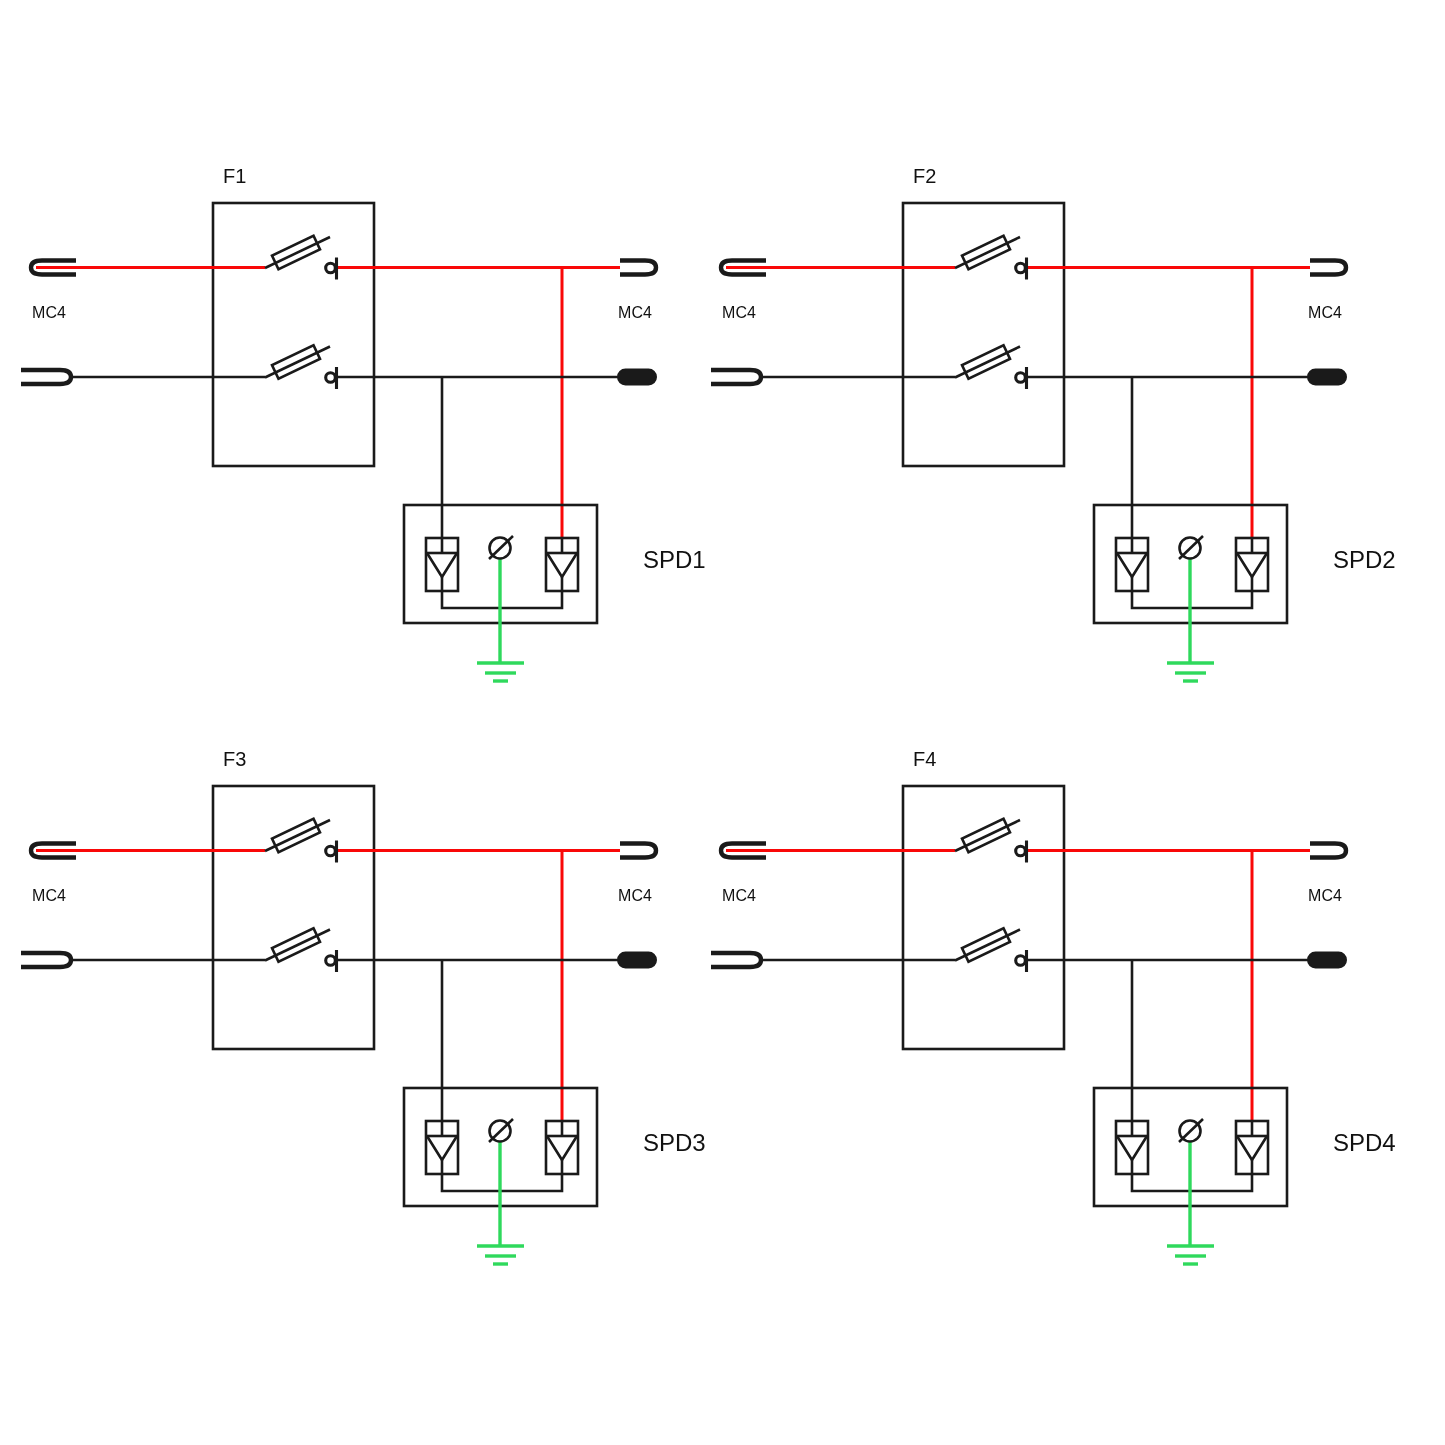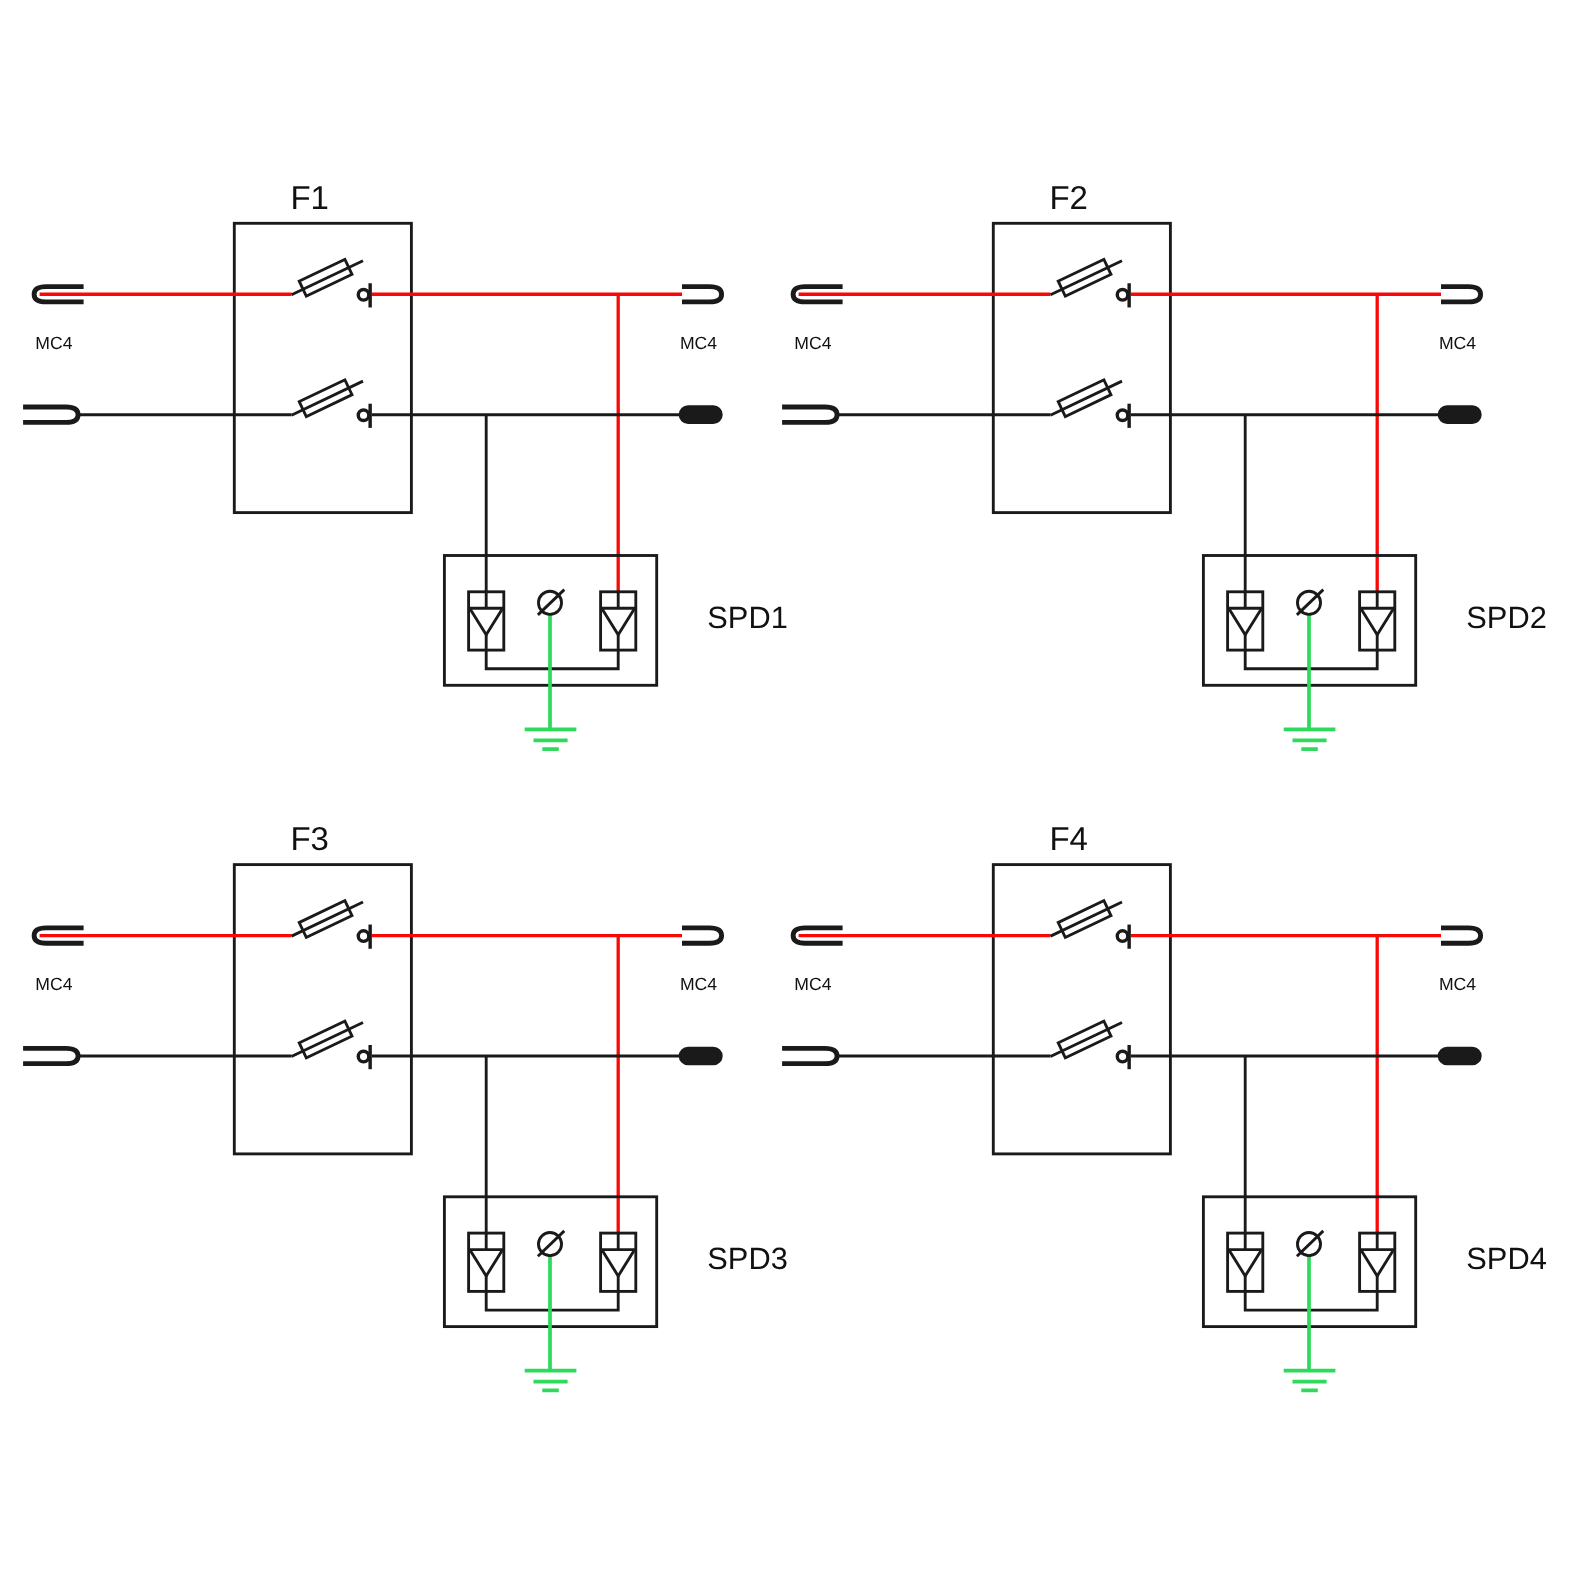--- a/index.html
+++ b/index.html
@@ -12,24 +12,24 @@
     overflow: hidden;
   }
   .block { position: absolute; width: 760px; height: 700px; }
   .block svg { position: absolute; left: 0; top: 0; }
   .lbl {
     position: absolute;
     color: var(--c-text);
     line-height: 1;
     white-space: nowrap;
   }
-  .fuse-label  { left: 201px; top: 166px; width: 161px; text-align: center; font-size: 30px; }
+  .fuse-label  { left: 223px; top: 166px; width: 161px; font-size: 20px; }
   .mc4-left    { left: 18px;  top: 305px; width: 62px;  text-align: center; font-size: 16px; }
   .mc4-right   { left: 604px; top: 305px; width: 62px;  text-align: center; font-size: 16px; }
-  .spd-label   { left: 643px; top: 548px; font-size: 28px; }
+  .spd-label   { left: 643px; top: 548px; font-size: 24px; }
 
   
   .s-pos  { stroke: var(--c-pos); stroke-width: 3;   fill: none; }
   .s-neg  { stroke: var(--c-neg); stroke-width: 2.6; fill: none; }
   .s-box  { stroke: var(--c-neg); stroke-width: 2.6; fill: none; }
   .s-conn { stroke: var(--c-neg); stroke-width: 4.4; fill: none; }
   .s-conn-fill { fill: var(--c-neg); stroke: var(--c-neg); stroke-width: 2; }
   .s-contact   { stroke: var(--c-neg); stroke-width: 3.1; fill: none; }
   .s-gnd  { stroke: var(--c-gnd); stroke-width: 3.4; fill: none; }
   .s-screw { stroke: var(--c-neg); stroke-width: 2.6; fill: #ffffff; }

